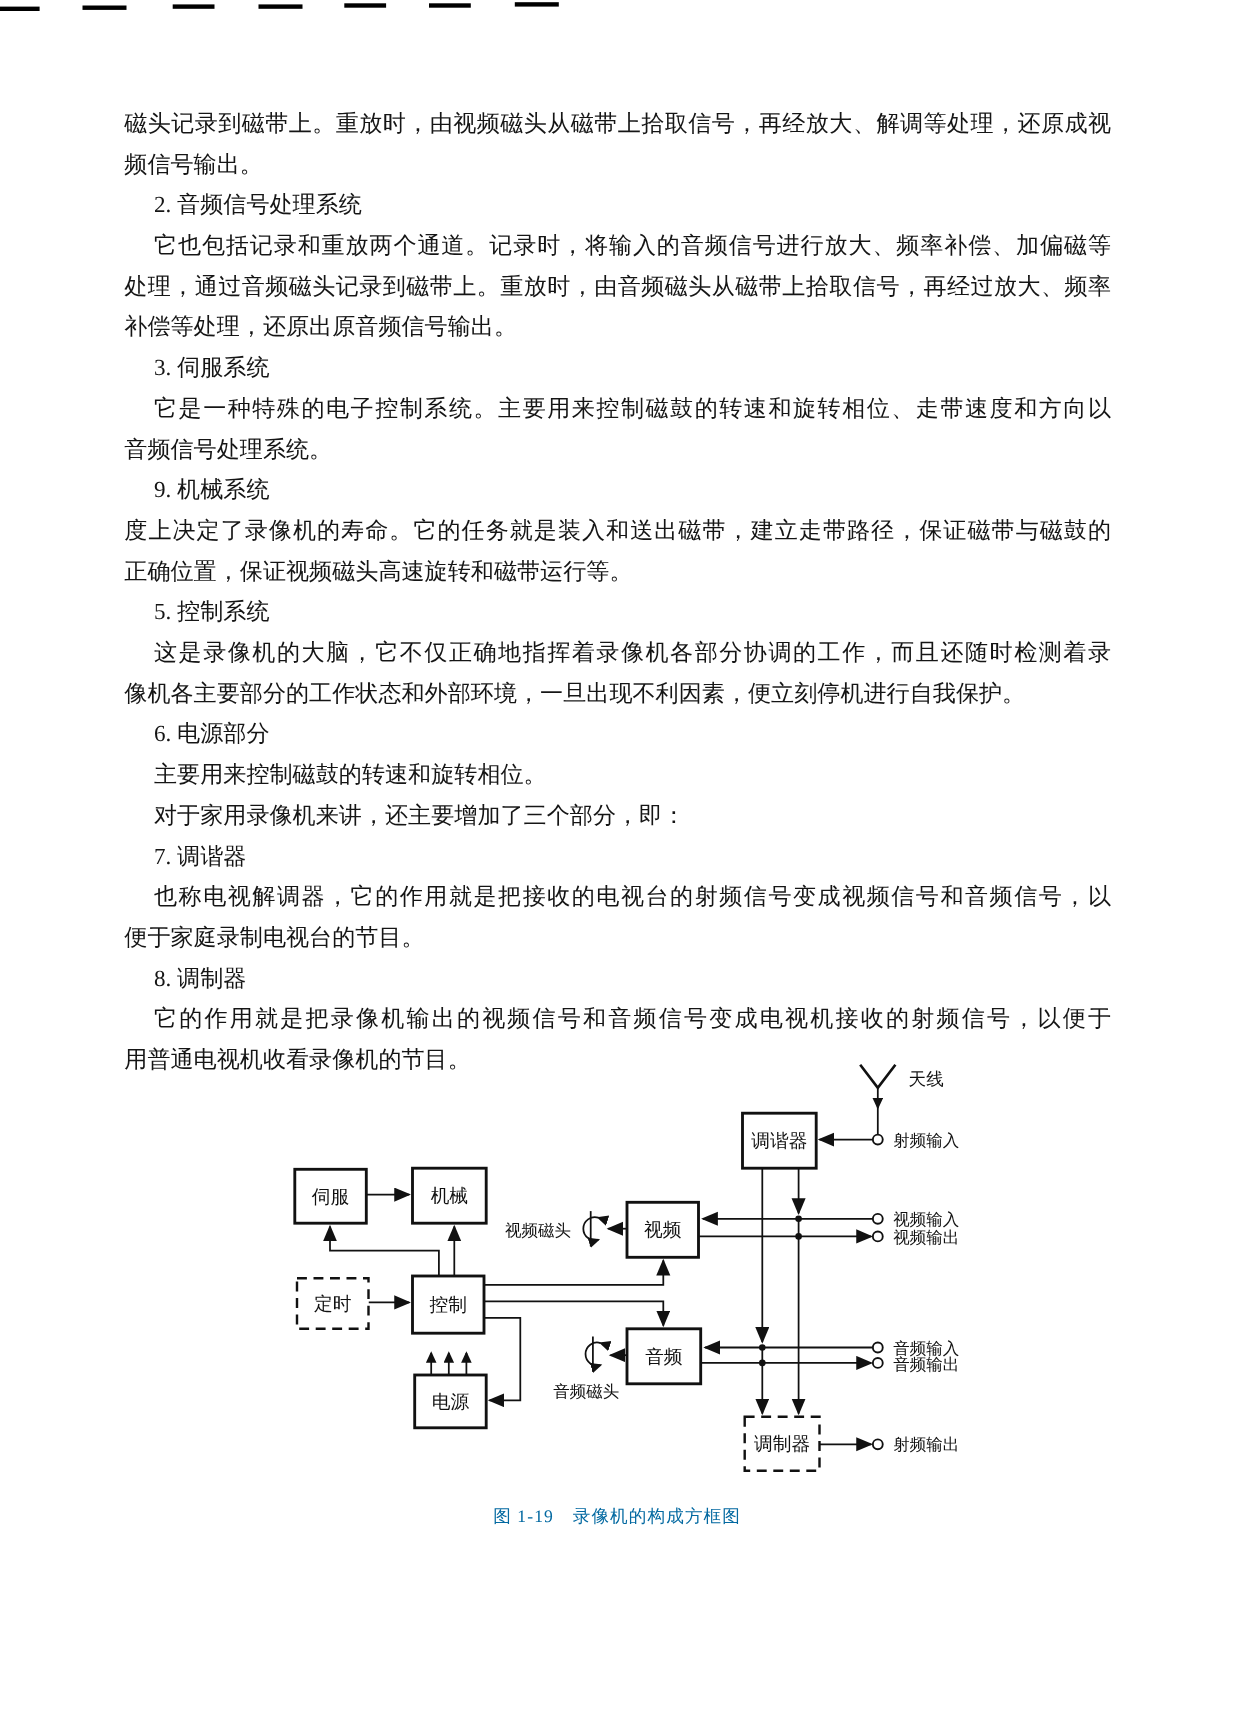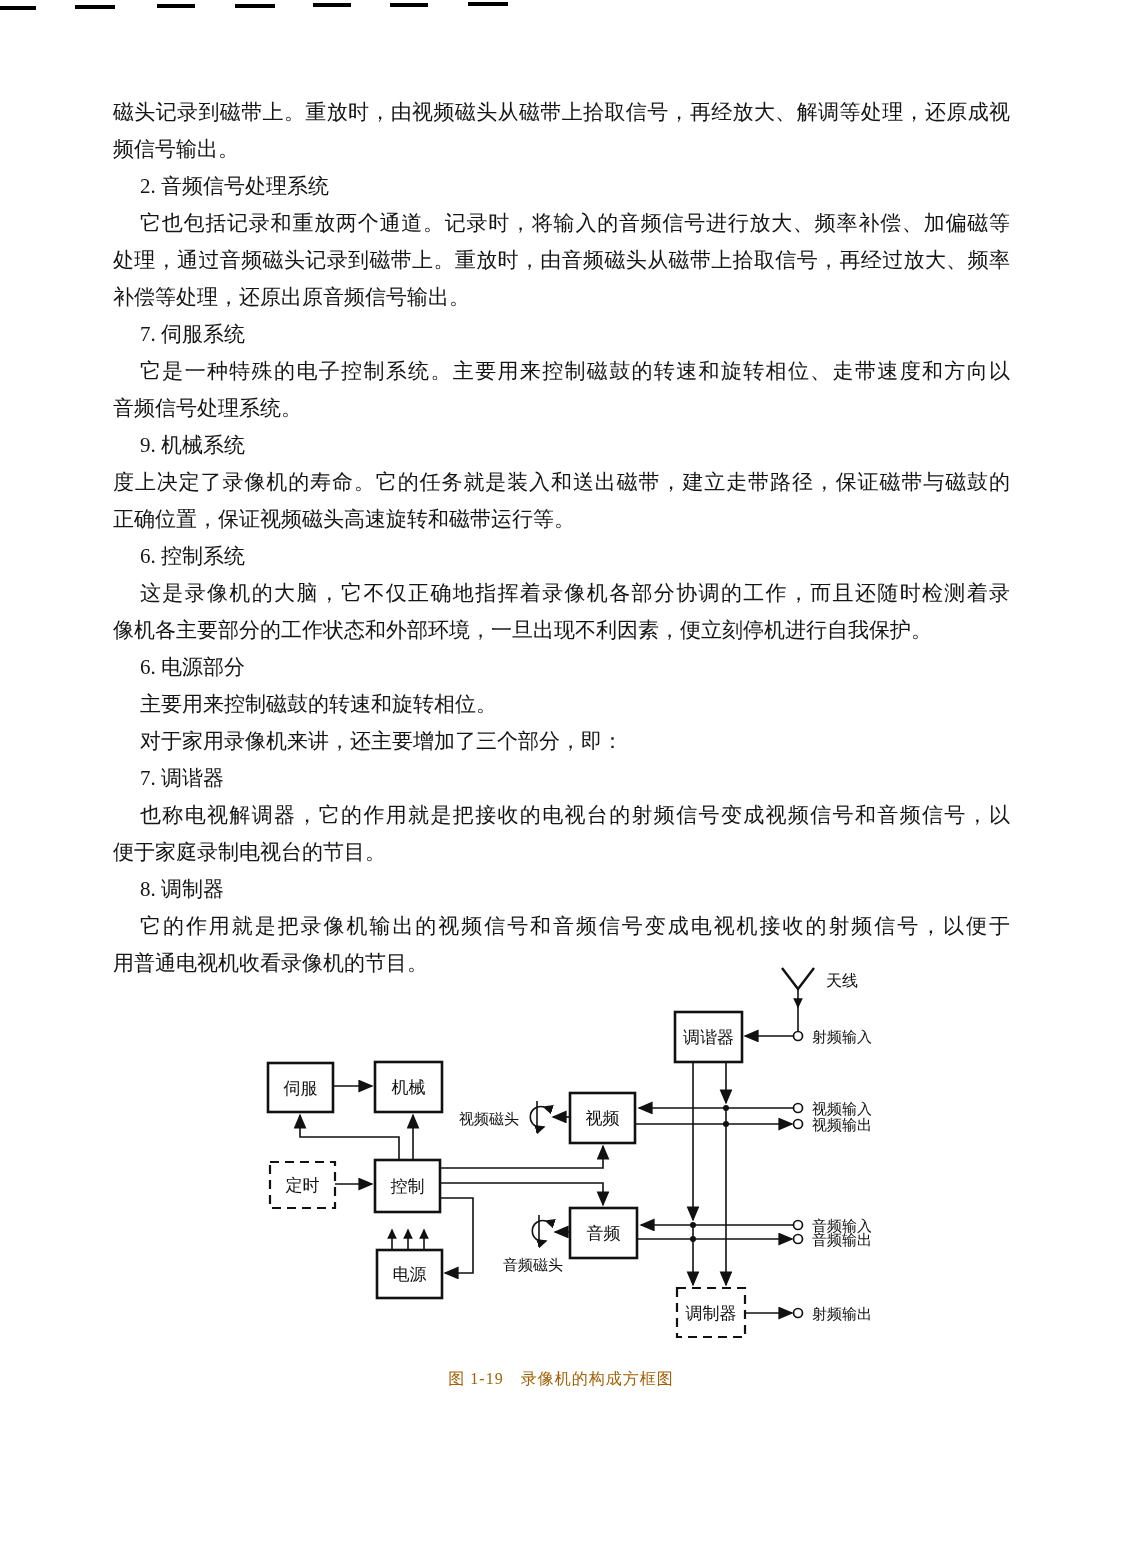--- a/index.html
+++ b/index.html
@@ -15,21 +15,21 @@
   
   .textblock { position:absolute; left:113px; top:94px; width:897px; }
   .ln { font-size:21px; line-height:37px; height:37px; white-space:nowrap; color:#151515; }
   .ind { text-indent:27px; }
   .fill { white-space:normal; text-align:justify; text-align-last:justify; }
 
   
   .diagram { position:absolute; left:240px; top:960px; width:680px; height:440px; }
   .diagram svg { display:block; }
   .caption { position:absolute; left:0; top:1369px; width:1122px; text-align:center;
-             font-size:16px; letter-spacing:1px; color:#a16207; }
+             font-size:16px; letter-spacing:1px; color:#0369a1; }
   .pagenum { position:absolute; left:148px; top:1421px; font-size:15px; letter-spacing:2px; color:#7f1d1d; }
 
   svg text { font-family:"Liberation Serif","DejaVu Serif",serif; fill:#111; }
   .boxlbl { font-size:17px; }
   .termlbl { font-size:15px; }
 </style>
 </head>
 <body>
 
 <div class="page">
@@ -44,27 +44,27 @@
     <span class="dash" style="left:468px; top:2px; width:40px;"></span>
   </div>
 
   <div class="textblock">
     <div class="ln fill">磁头记录到磁带上。重放时，由视频磁头从磁带上拾取信号，再经放大、解调等处理，还原成视</div>
     <div class="ln">频信号输出。</div>
     <div class="ln ind">2. 音频信号处理系统</div>
     <div class="ln ind fill">它也包括记录和重放两个通道。记录时，将输入的音频信号进行放大、频率补偿、加偏磁等</div>
     <div class="ln fill">处理，通过音频磁头记录到磁带上。重放时，由音频磁头从磁带上拾取信号，再经过放大、频率</div>
     <div class="ln">补偿等处理，还原出原音频信号输出。</div>
-    <div class="ln ind">7. 伺服系统</div>
+    <div class="ln ind">3. 伺服系统</div>
     <div class="ln ind fill">它是一种特殊的电子控制系统。主要用来控制磁鼓的转速和旋转相位、走带速度和方向以</div>
     <div class="ln">音频信号处理系统。</div>
     <div class="ln ind">9. 机械系统</div>
     <div class="ln fill">度上决定了录像机的寿命。它的任务就是装入和送出磁带，建立走带路径，保证磁带与磁鼓的</div>
     <div class="ln">正确位置，保证视频磁头高速旋转和磁带运行等。</div>
-    <div class="ln ind">6. 控制系统</div>
+    <div class="ln ind">5. 控制系统</div>
     <div class="ln ind fill">这是录像机的大脑，它不仅正确地指挥着录像机各部分协调的工作，而且还随时检测着录</div>
     <div class="ln">像机各主要部分的工作状态和外部环境，一旦出现不利因素，便立刻停机进行自我保护。</div>
     <div class="ln ind">6. 电源部分</div>
     <div class="ln ind">主要用来控制磁鼓的转速和旋转相位。</div>
     <div class="ln ind">对于家用录像机来讲，还主要增加了三个部分，即：</div>
     <div class="ln ind">7. 调谐器</div>
     <div class="ln ind fill">也称电视解调器，它的作用就是把接收的电视台的射频信号变成视频信号和音频信号，以</div>
     <div class="ln">便于家庭录制电视台的节目。</div>
     <div class="ln ind">8. 调制器</div>
     <div class="ln ind fill">它的作用就是把录像机输出的视频信号和音频信号变成电视机接收的射频信号，以便于</div>

